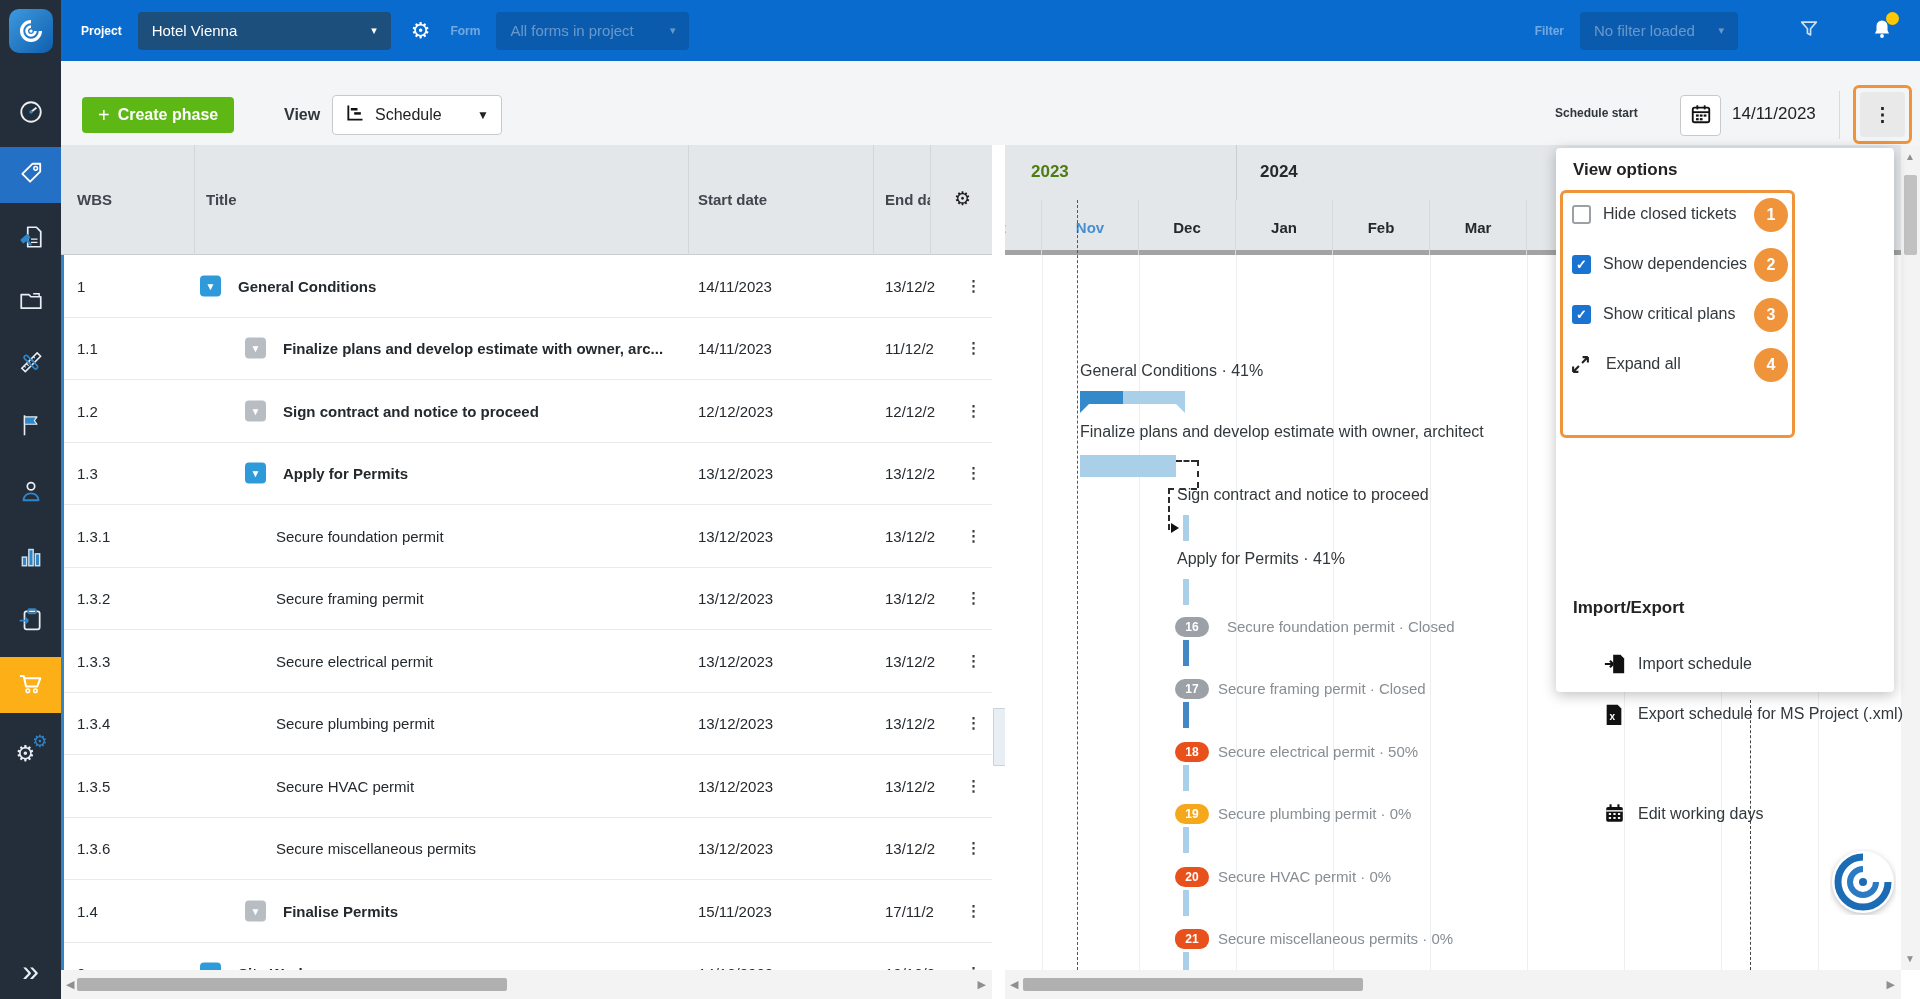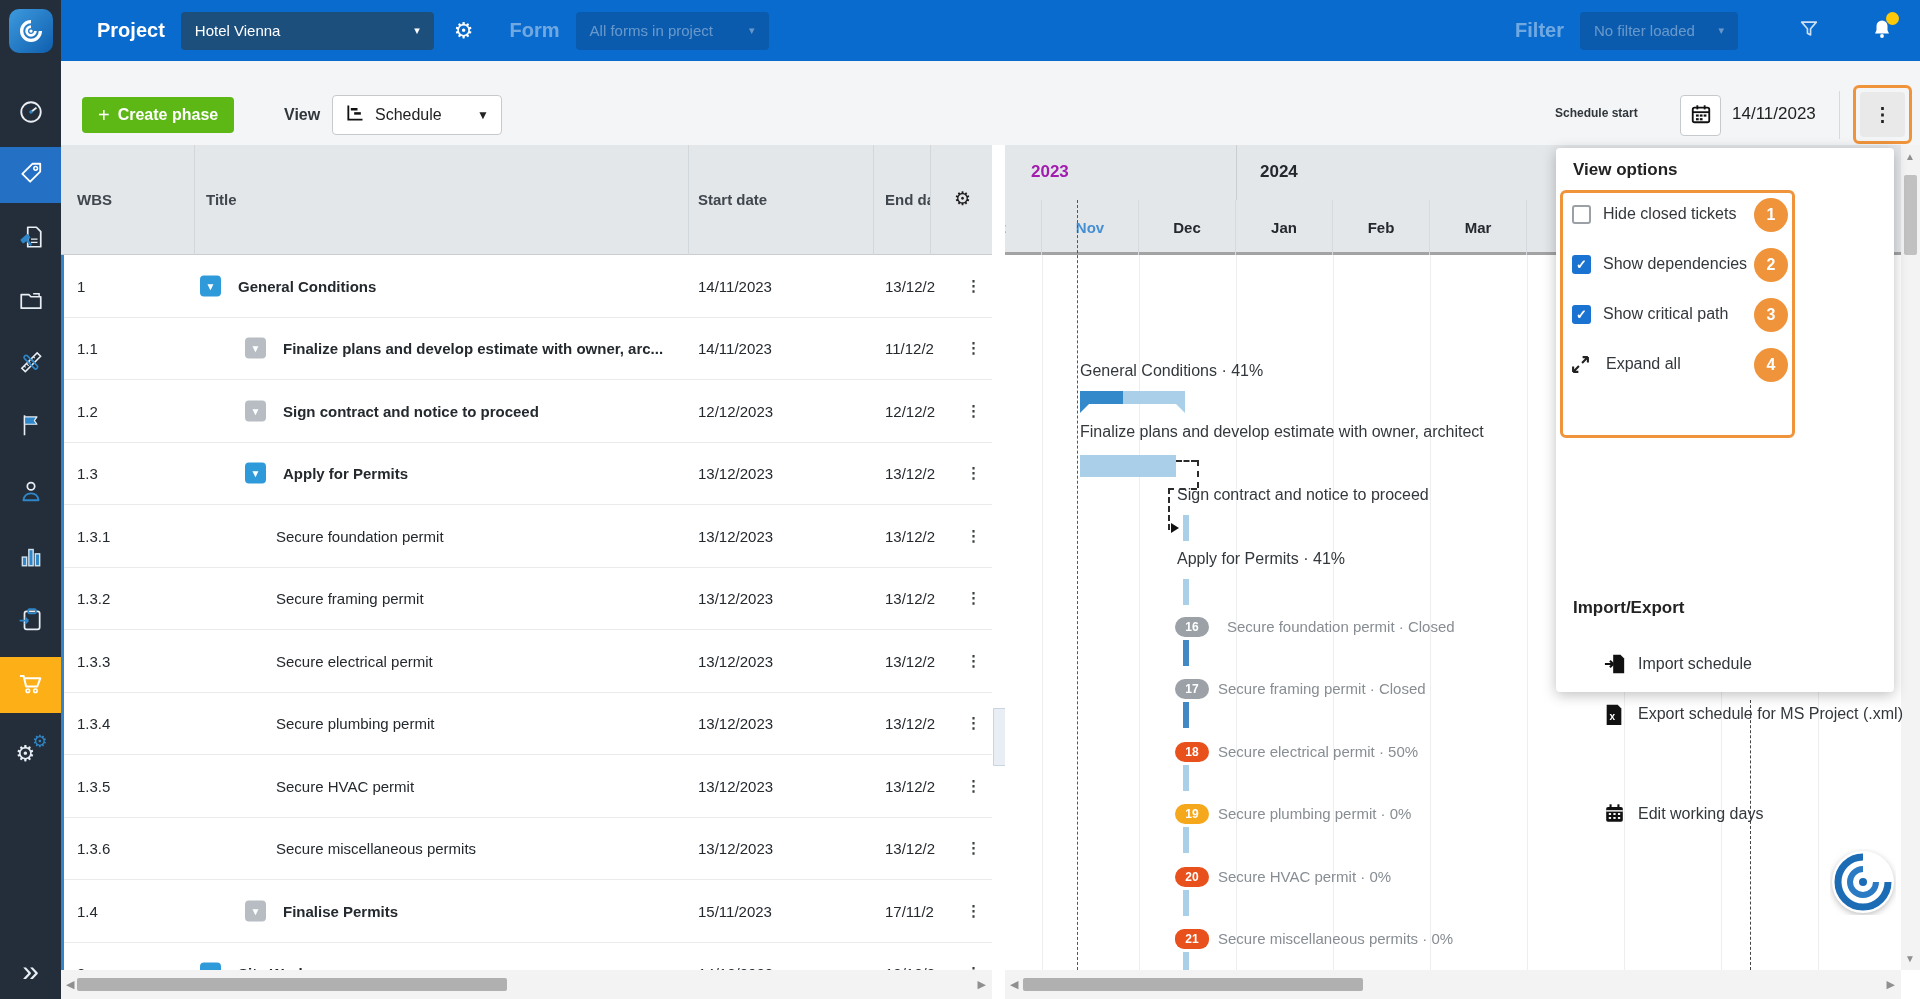--- a/index.html
+++ b/index.html
@@ -7,21 +7,21 @@
   .abs{position:absolute;}
   
   #sidebar{left:0;top:0;width:61px;height:999px;background:#232e3a;border-right:2px solid #1b5e9e;}
   .side-item{position:absolute;left:0;width:61px;height:56px;display:flex;align-items:center;justify-content:center;}
   .side-item.active-blue{background:#2470c4;}
   .side-item.active-orange{background:#fcaf17;}
   #logo-tile{position:absolute;left:0;top:0;width:61px;height:61px;display:flex;align-items:center;justify-content:center;}
   #logo-tile .tile{width:44px;height:44px;border-radius:10px;background:linear-gradient(135deg,#3d9ade,#0f5fae);display:flex;align-items:center;justify-content:center;}
   
   #topbar{left:61px;top:0;width:1859px;height:61px;background:#0a6bce;display:flex;align-items:center;}
-  .tb-label{color:#fff;font-weight:bold;font-size:20px;margin-left:36px;}
+  .tb-label{color:#fff;font-weight:bold;font-size:12px;margin-left:20px;}
   .tb-label.faded{color:rgba(255,255,255,.42);}
   .tb-select{background:#1d4f7d;color:#fff;border-radius:4px;height:38px;display:flex;align-items:center;padding:0 14px;font-size:15px;margin-left:16px;}
   .tb-select .caret{margin-left:auto;font-size:11px;padding-left:14px;}
   .tb-select.disabled{background:rgba(10,48,90,.28);color:rgba(255,255,255,.38);}
   #project-select{width:225px;}
   #form-select{width:165px;}
   #filter-select{width:130px;}
   #topbar-gear{color:#fff;font-size:22px;margin-left:20px;cursor:pointer;}
   
   #toolbar{left:61px;top:61px;width:1859px;height:84px;background:#f4f5f6;}
@@ -54,23 +54,23 @@
   .t-lv2 .title{left:215px;font-weight:normal;}
   .start{left:637px;} .end{left:824px;width:50px;overflow:hidden;}
   .row-kebab{position:absolute;left:905px;top:50%;transform:translateY(-50%);font-size:15px;color:#3c4043;font-weight:bold;}
   .treeline{position:absolute;background:#ccd1d6;}
   
   #panel-divider{left:992px;top:145px;width:13px;height:825px;background:#fff;}
   #collapse-pill{left:993px;top:708px;width:29px;height:56px;background:#e8eef4;border:1px solid #c9d4de;border-radius:0 14px 14px 0;display:flex;align-items:center;justify-content:center;font-size:16px;color:#222;font-weight:bold;}
   
   #gantt{left:1005px;top:145px;width:896px;height:825px;background:#fff;overflow:hidden;}
   #g-years{position:absolute;left:0;top:0;width:896px;height:55px;background:#e4e7ea;}
-  #g-months{position:absolute;left:0;top:55px;width:896px;height:55px;background:#e4e7ea;border-bottom:3px solid #a3a3a3;box-sizing:border-box;}
+  #g-months{position:absolute;left:0;top:55px;width:896px;height:55px;background:#e4e7ea;border-bottom:5px solid #a3a3a3;box-sizing:border-box;}
   .ylabel{position:absolute;top:17px;font-size:17px;font-weight:bold;color:#24292e;}
-  .ylabel.blue{color:#a21caf;}
+  .ylabel.blue{color:#4d7c0f;}
   .ydiv{position:absolute;left:231px;top:0;width:1px;height:55px;background:#c9ced3;}
   .mcell{position:absolute;top:0;width:97px;height:55px;border-right:1px solid #d6dade;box-sizing:border-box;display:flex;align-items:center;justify-content:center;font-size:15px;font-weight:bold;color:#24292e;}
   .mcell.blue{color:#4690d2;}
   #g-body{position:absolute;left:0;top:110px;width:896px;height:715px;}
   .gridv{position:absolute;top:0;width:1px;height:715px;background:#eceeef;}
   #start-line{position:absolute;left:72px;top:-55px;width:0;height:770px;border-left:1px dashed #555;}
   #dash2{position:absolute;left:745px;top:445px;width:0;height:270px;border-left:1px dashed #444;}
   .g-label{position:absolute;font-size:16px;color:#33383c;white-space:nowrap;}
   .g-sub{font-size:15px;color:#878d92;}
   .badge{position:absolute;width:34px;height:20px;border-radius:10px;color:#fff;font-size:12px;font-weight:bold;display:flex;align-items:center;justify-content:center;}
@@ -479,21 +479,21 @@
     <span class="olabel">Hide closed tickets</span>
     <span class="numcirc">1</span>
   </div>
   <div class="mopt" style="top:92px;">
     <span class="cb checked">✓</span>
     <span class="olabel">Show dependencies</span>
     <span class="numcirc">2</span>
   </div>
   <div class="mopt" style="top:142px;">
     <span class="cb checked">✓</span>
-    <span class="olabel">Show critical path</span>
+    <span class="olabel">Show critical plans</span>
     <span class="numcirc">3</span>
   </div>
   <div class="mopt" style="top:192px;">
     <span class="oicon"><svg width="19" height="19" viewBox="0 0 18 18">
           <path d="M10.5 7.5 16 2M16 2h-5M16 2v5M7.5 10.5 2 16M2 16h5M2 16v-5" stroke="#222" stroke-width="2" fill="none"></path>
         </svg></span>
     <span class="olabel" style="left:50px;">Expand all</span>
     <span class="numcirc">4</span>
   </div>
 

